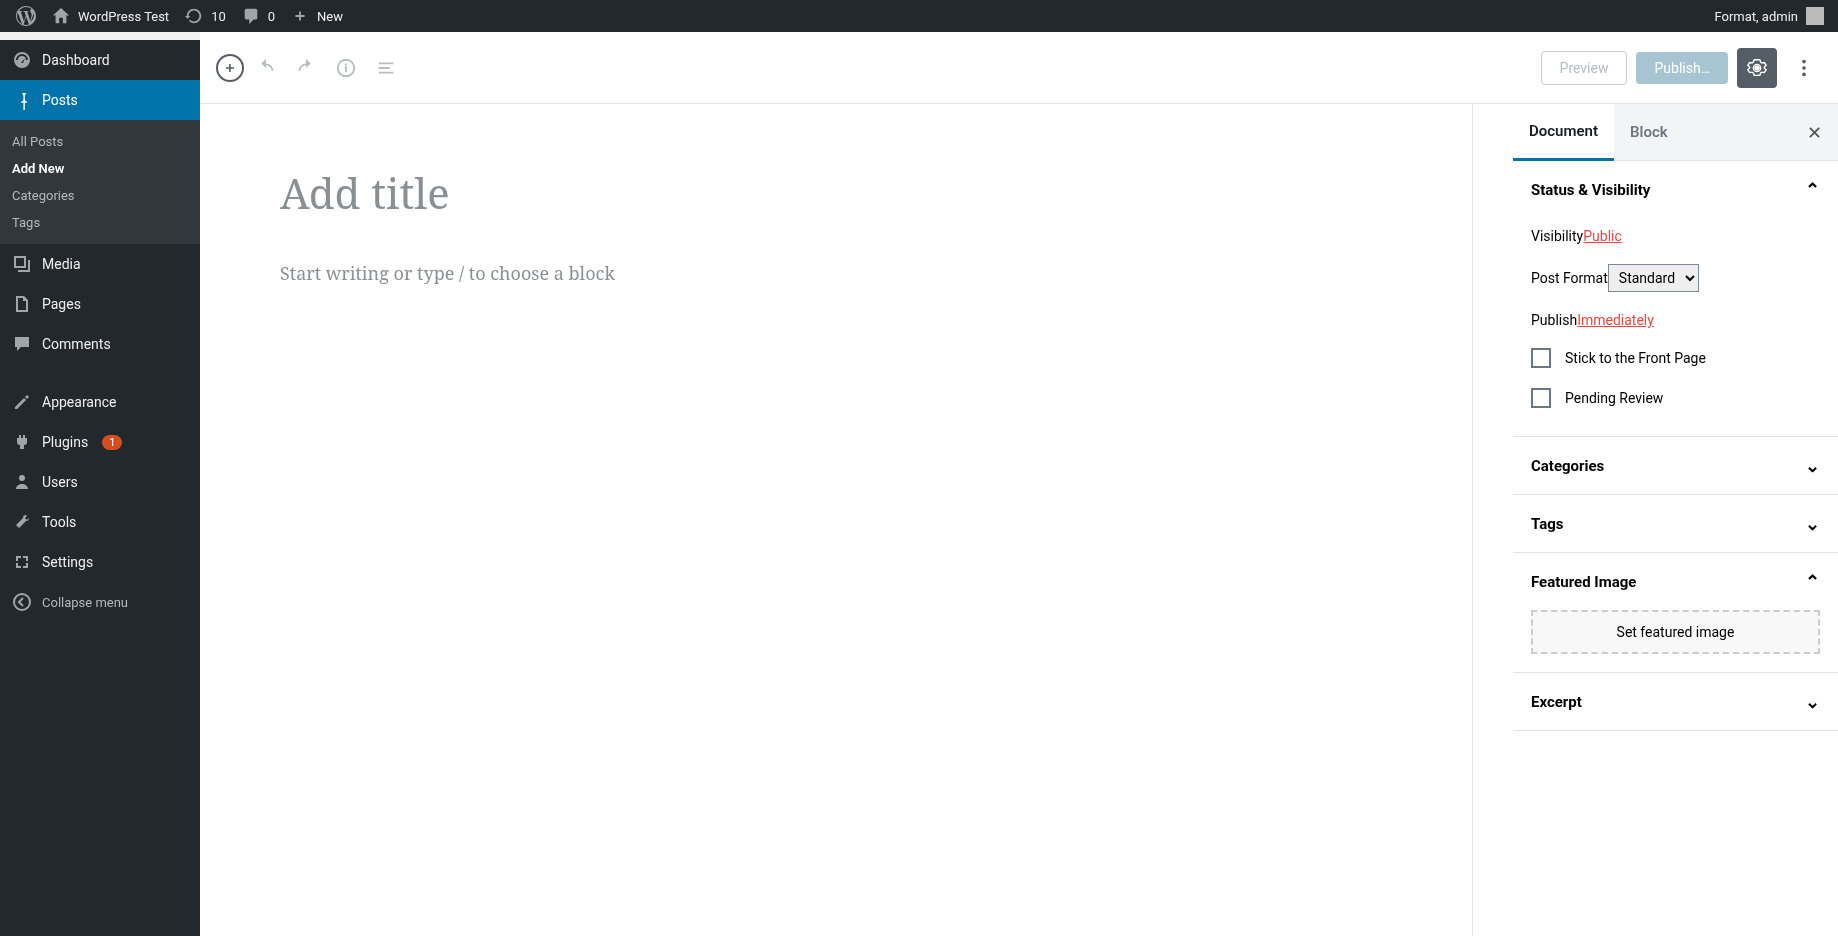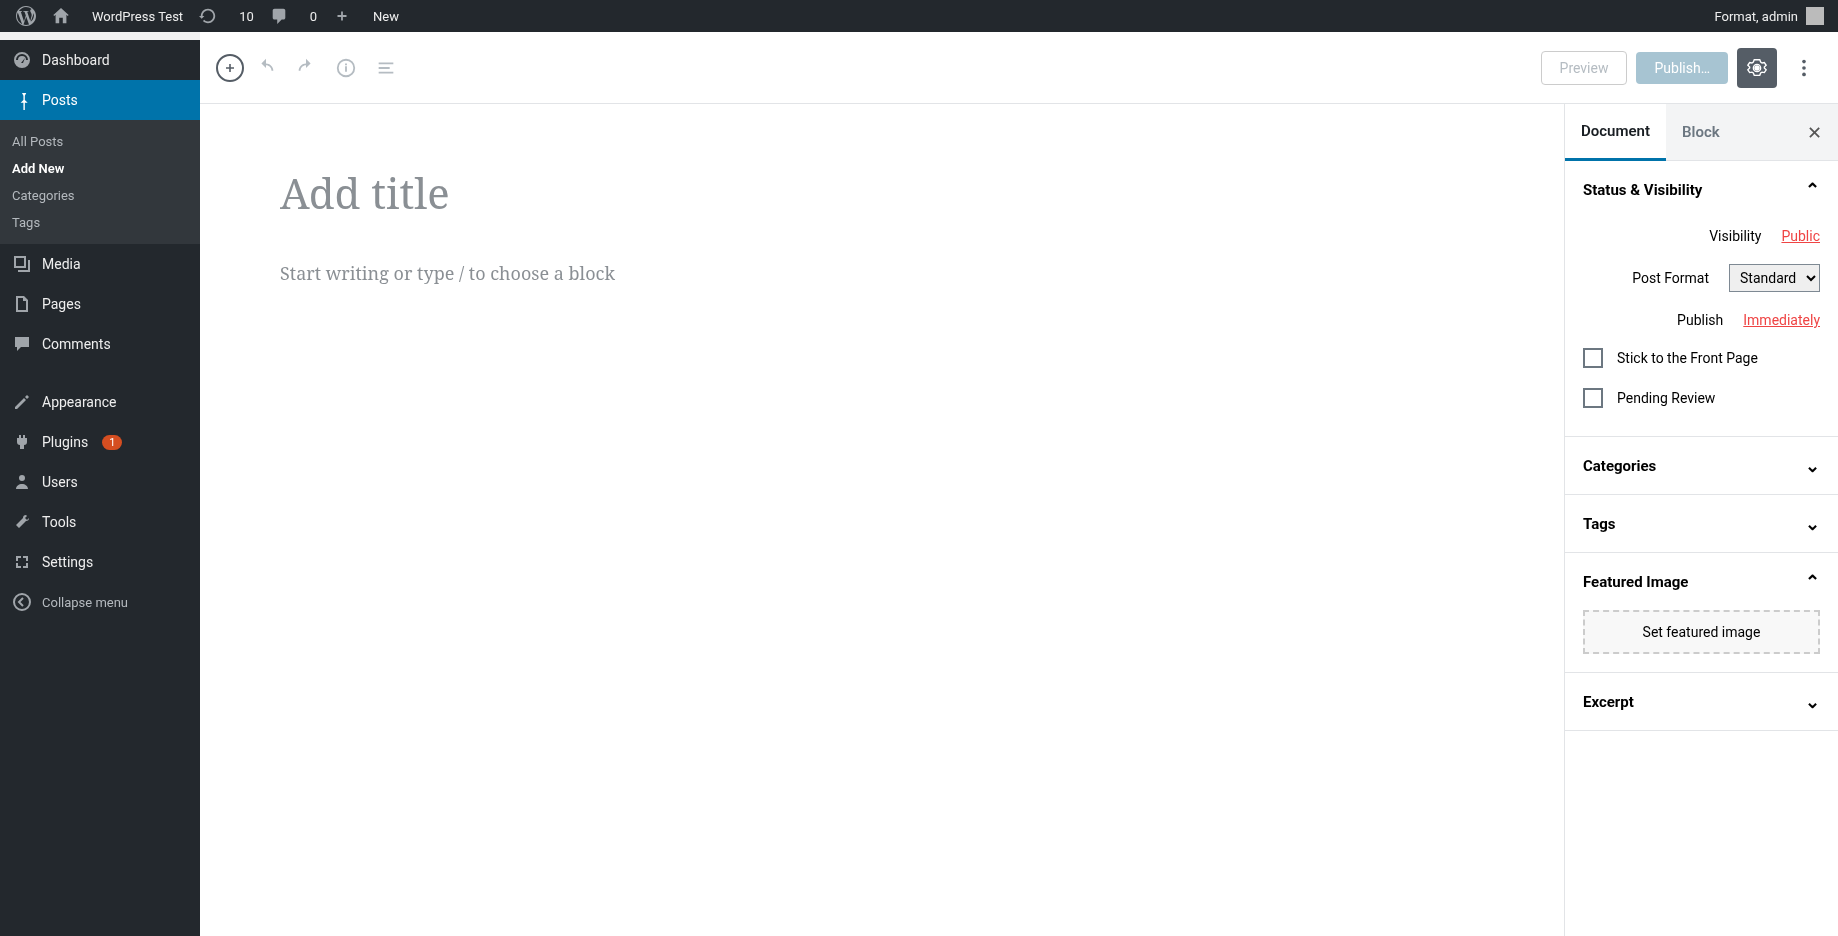--- a/index.html
+++ b/index.html
@@ -1,21 +1,21 @@
 <!DOCTYPE html>
 <html><head>
 <meta charset="utf-8">
 <style>
 * { margin: 0; padding: 0; box-sizing: border-box; font-family: -apple-system, BlinkMacSystemFont, "Segoe UI", Roboto, sans-serif; }
 body { background: #f1f1f1; overflow: hidden; width: 1838px; height: 936px; }
 
 
 .admin-bar { background: #23282d; color: #eee; height: 32px; display: flex; align-items: center; padding: 0 8px; font-size: 13px; }
 .admin-bar .left { display: flex; align-items: center; gap: 0; }
-.admin-bar .item { display: flex; align-items: center; padding: 0 8px; height: 32px; cursor: pointer; gap: 22px; }
+.admin-bar .item { display: flex; align-items: center; padding: 0 8px; height: 32px; cursor: pointer; gap: 8px; }
 .admin-bar .right { margin-left: auto; display: flex; align-items: center; gap: 8px; padding-right: 6px; }
 .admin-bar .avatar { width: 18px; height: 18px; background: #bbb; display: inline-block; }
 .admin-bar svg { fill: #a0a5aa; }
 
 
 .admin-menu { position: absolute; left: 0; top: 40px; bottom: 0; width: 200px; background: #23282d; color: #eee; font-size: 14px; }
 .admin-menu .menu-item { display: flex; align-items: center; padding: 10px 12px; gap: 10px; cursor: pointer; color: #eee; }
 .admin-menu .menu-item.current { background: #0073aa; color: #fff; position: relative; }
 .admin-menu .menu-item.current::after { content: ""; position: absolute; right: -8px; top: 50%; margin-top: -8px; border: 8px solid transparent; border-right-color: #f1f1f1; }
 .admin-menu .menu-item svg { fill: #a0a5aa; width: 20px; height: 20px; flex-shrink: 0; }
@@ -46,30 +46,30 @@
 
 
 .editor-body { flex: 1; display: flex; overflow: hidden; }
 .editor-canvas { flex: 1; padding: 60px 80px; }
 .title-input { width: 100%; border: none; outline: none; font-size: 42px; font-weight: 400; color: #8a8f94; font-family: "Noto Serif", Georgia, serif; }
 .title-input::placeholder { color: #8a8f94; }
 .body-input { width: 100%; border: none; outline: none; font-size: 18px; color: #8a8f94; margin-top: 40px; font-family: "Noto Serif", Georgia, serif; }
 .body-input::placeholder { color: #8a8f94; }
 
 
-.settings-sidebar { width: 274px; border-left: 1px solid #e2e4e7; background: #fff; display: flex; flex-direction: column; overflow-y: auto; }
+.settings-sidebar { width: 366px; border-left: 1px solid #e2e4e7; background: #fff; display: flex; flex-direction: column; overflow-y: auto; padding-left: 40px; }
 .settings-tabs { display: flex; align-items: center; border-bottom: 1px solid #e2e4e7; background: #f3f4f5; }
 .settings-tabs .tab { padding: 18px 16px; font-size: 15px; font-weight: 600; cursor: pointer; color: #6c7781; }
 .settings-tabs .tab.active { border-bottom: 3px solid #0073aa; color: #191e23; background: #fff; margin-bottom: -1px; }
 .settings-tabs .close { margin-left: auto; padding: 12px 16px; cursor: pointer; font-size: 18px; color: #555; }
 
 .panel { border-bottom: 1px solid #e2e4e7; }
 .panel-header { display: flex; align-items: center; justify-content: space-between; padding: 18px 18px; font-weight: 700; font-size: 15px; cursor: pointer; }
 .panel-body { padding: 0 18px 18px; }
-.panel-row { display: flex; justify-content: flex-end; align-items: center; padding: 10px 0; font-size: 14px; gap: 20px; }
+.panel-row { display: flex; justify-content: flex-start; align-items: center; padding: 10px 0; font-size: 14px; }
 .panel-row .link { color: #ef4444; text-decoration: underline; cursor: pointer; }
 .panel-row select { border: 1px solid #7e8993; padding: 4px 6px; font-size: 14px; }
 .checkbox-row { display: flex; align-items: center; gap: 14px; padding: 10px 0; font-size: 14px; }
 .checkbox-row .cb { width: 20px; height: 20px; border: 2px solid #6c7781; cursor: pointer; }
 .featured-btn { width: 100%; border: 2px dashed #ccc; background: #f8f8f8; padding: 12px; font-size: 14px; cursor: pointer; text-align: center; }
 .chev { font-size: 18px; }
 </style>
 </head>
 <body>
 

